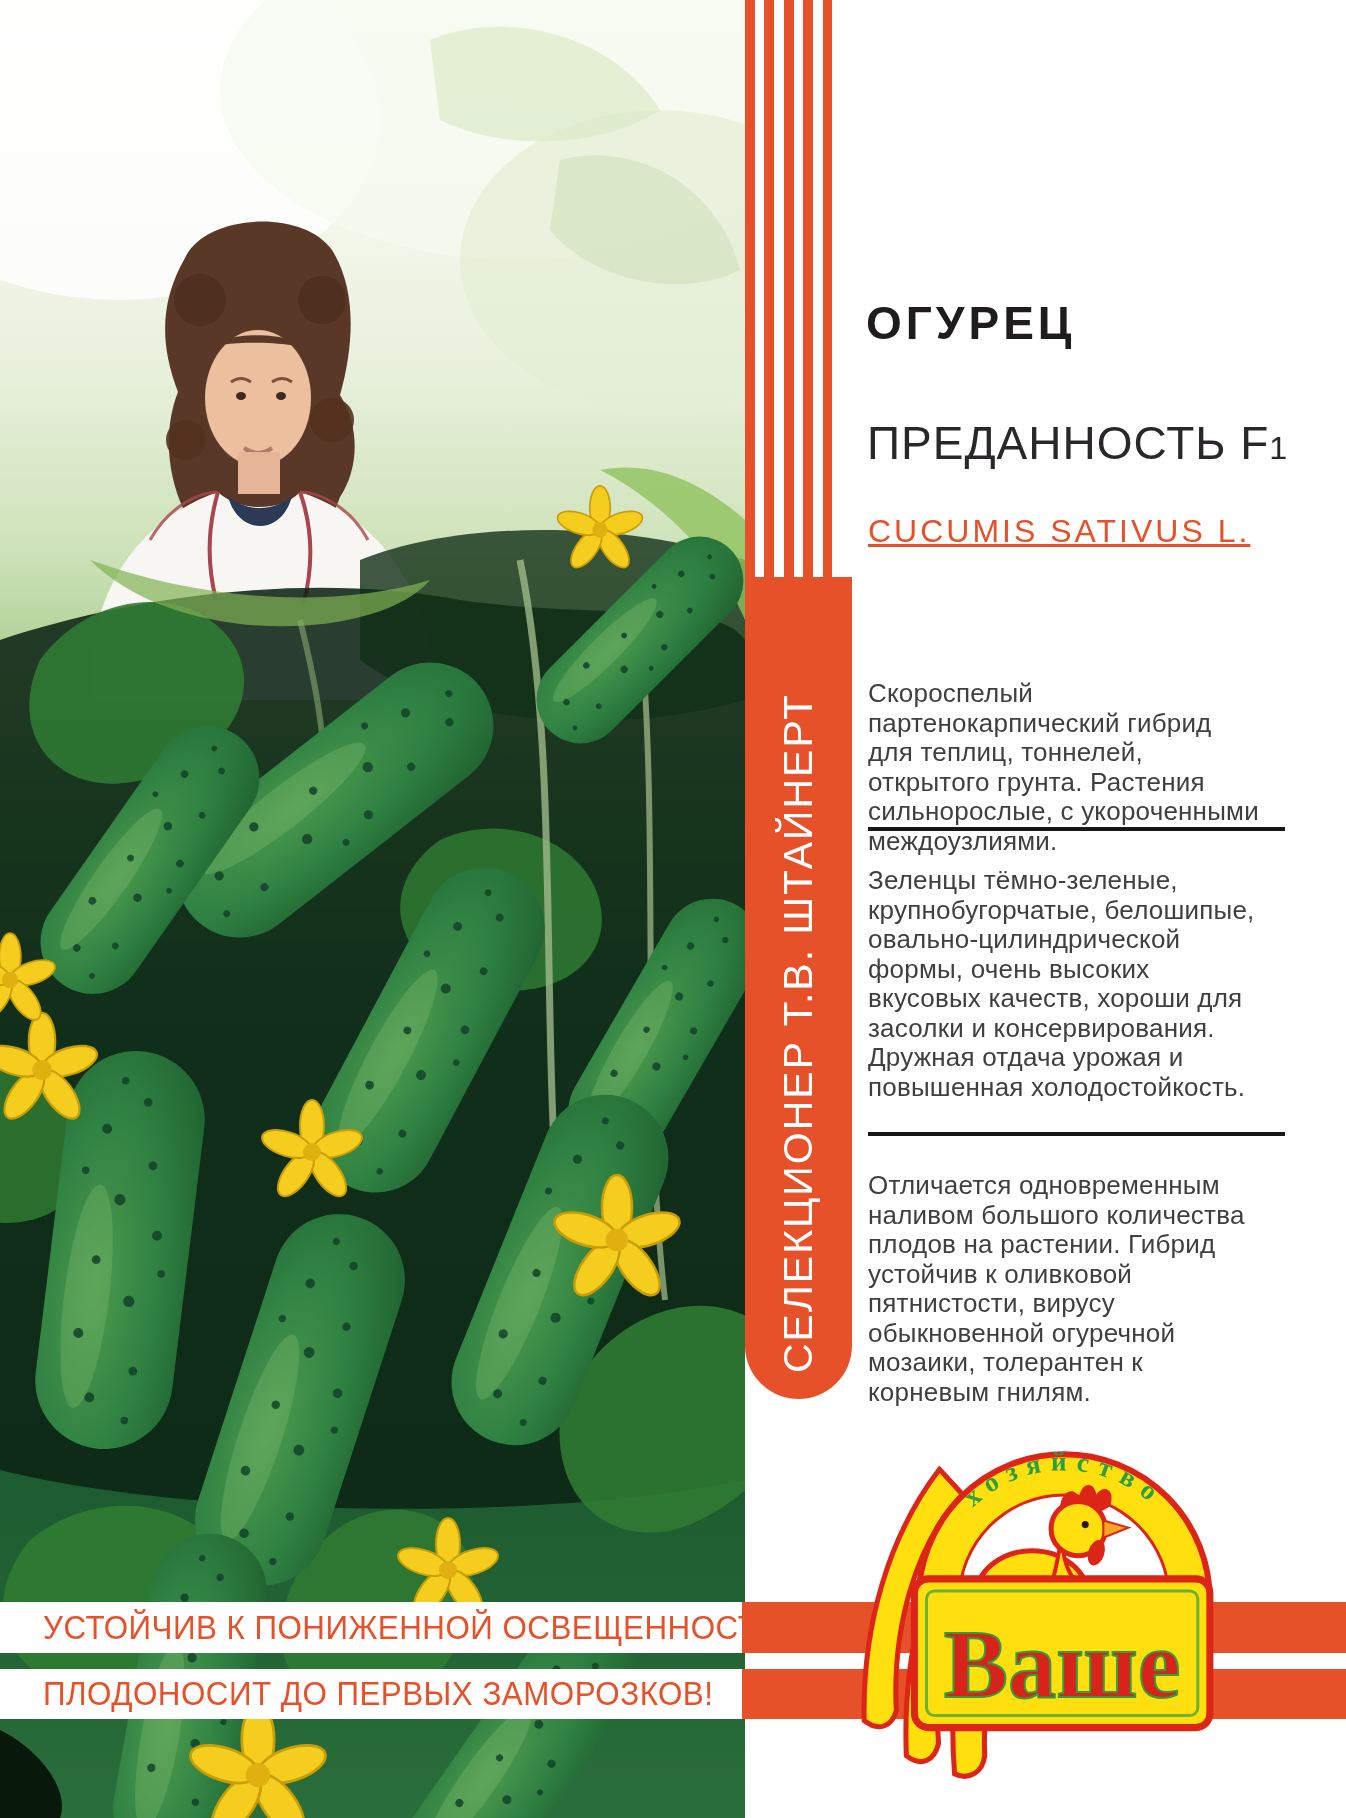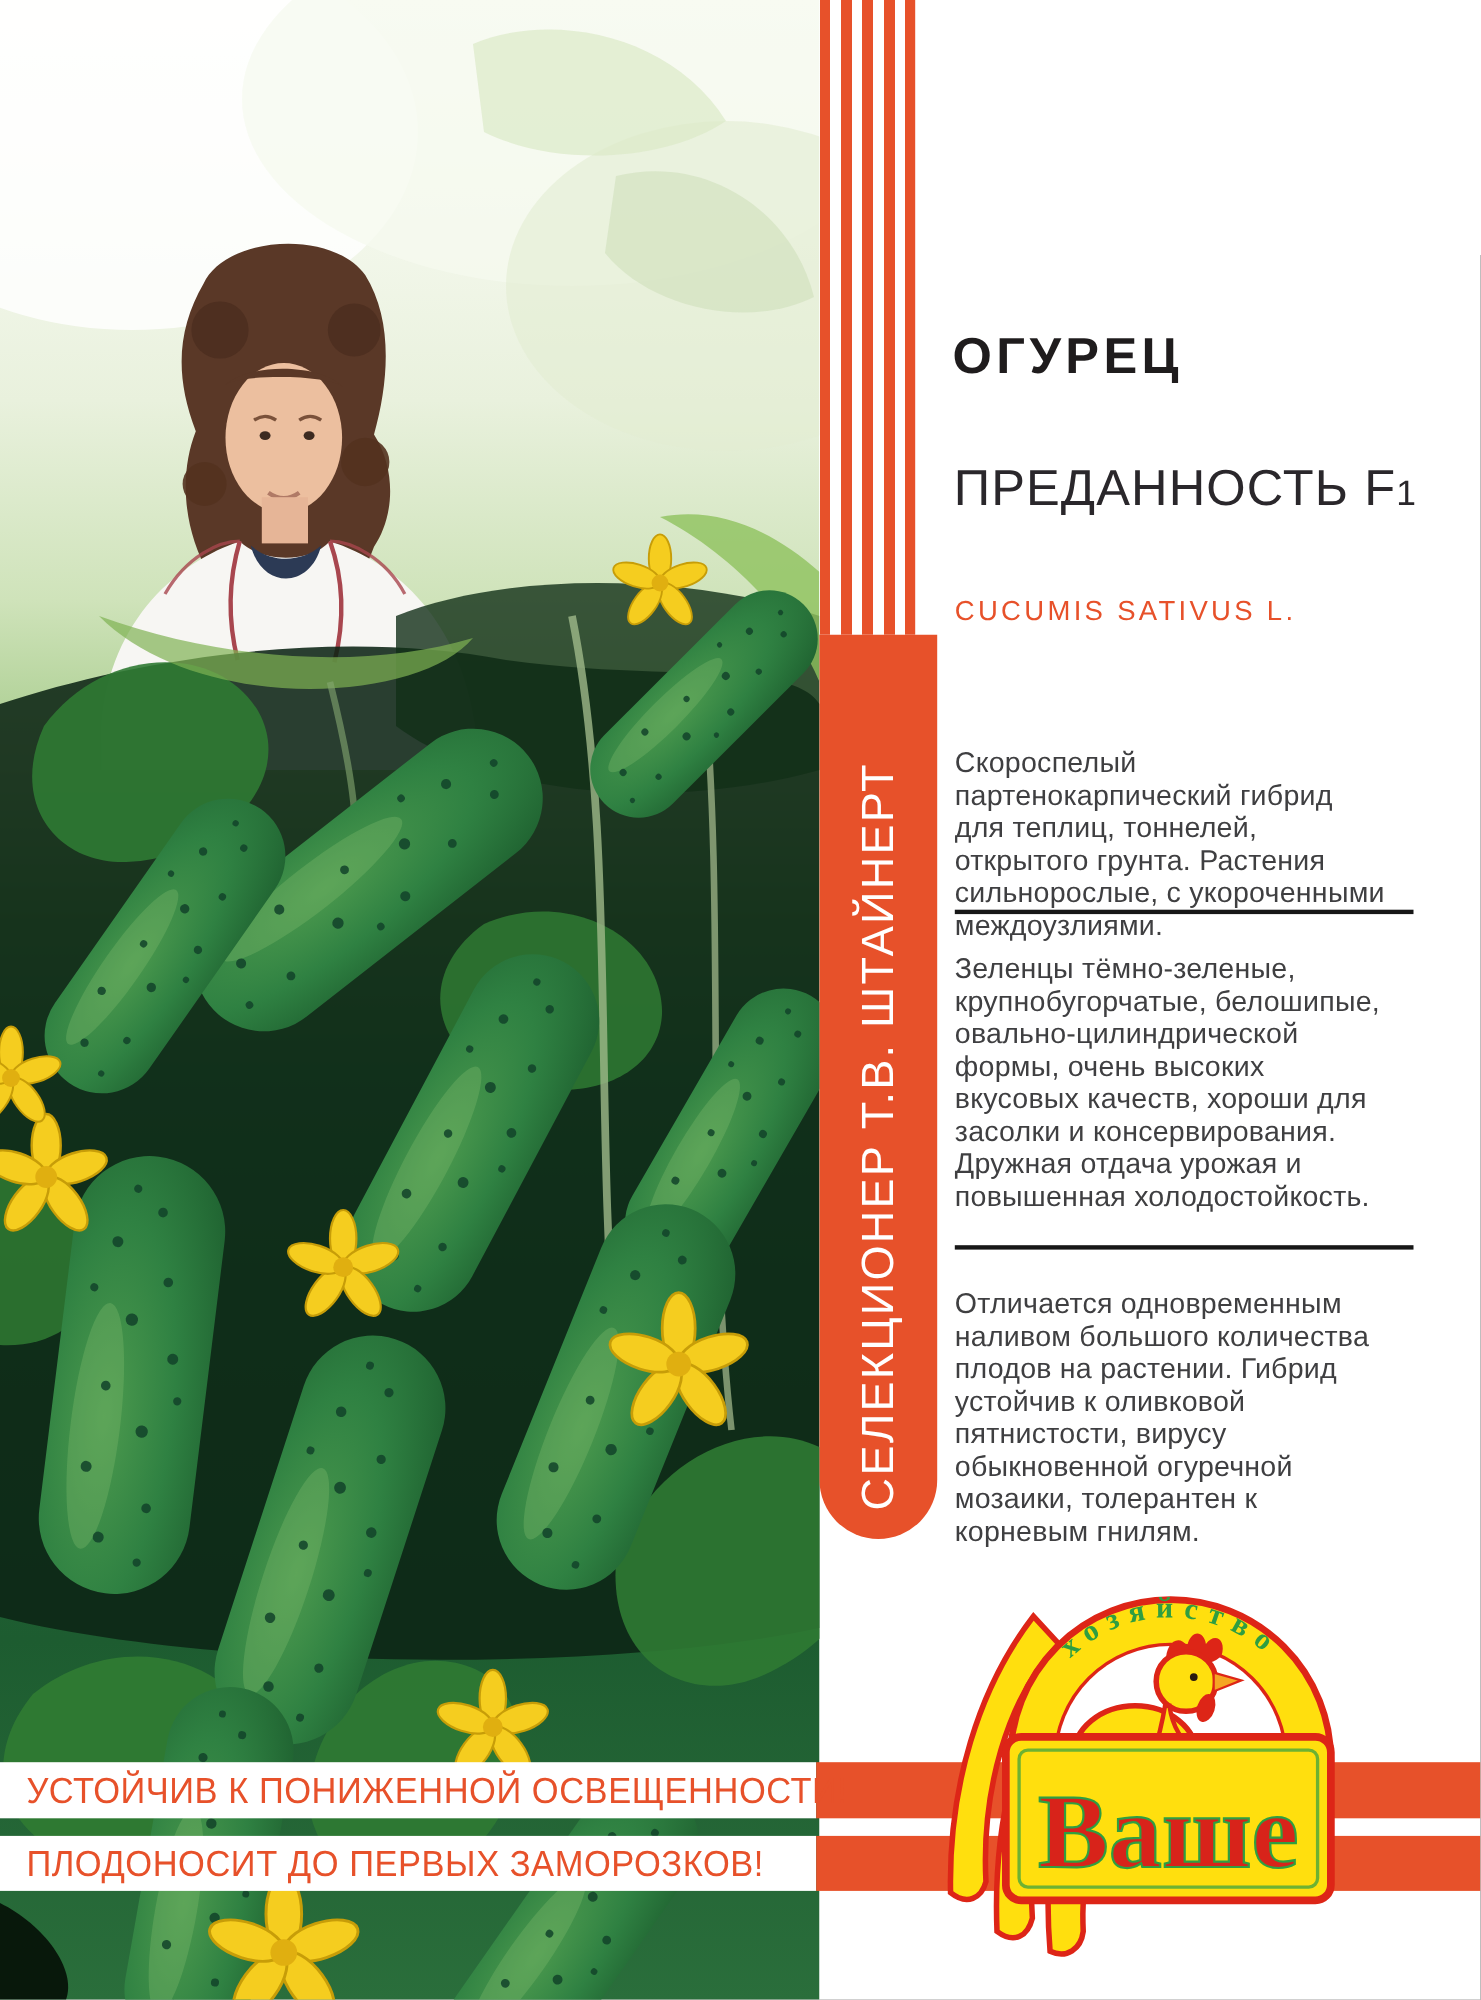--- a/index.html
+++ b/index.html
@@ -16,32 +16,32 @@
   .band{left:745px;top:577px;width:107px;height:822px;background:var(--accent);
         border-radius:0 0 54px 54px;display:flex;align-items:center;justify-content:flex-end;
         flex-direction:column;}
   .band-text{writing-mode:vertical-rl;transform:rotate(180deg);color:#ffffff;
              font-size:41px;letter-spacing:2px;white-space:nowrap;padding-top:26px;}
 
   
   .title{left:866px;top:300px;font-size:46px;font-weight:700;letter-spacing:4px;color:#1f1c1d;line-height:1;}
   .variety{left:867px;top:420px;font-size:46px;font-weight:400;letter-spacing:1px;color:#2a272b;line-height:1;}
   .variety .fnum{font-size:0.70em;}
-  .latin{left:868px;top:544px;font-size:25px;letter-spacing:3px;color:var(--accent);line-height:1;}
+  .latin{left:868px;top:515px;font-size:32px;letter-spacing:3px;color:var(--accent);line-height:1;text-decoration:underline;}
   .para{left:868px;width:440px;font-size:26px;line-height:29.5px;letter-spacing:0.2px;
         color:#3f3f41;white-space:pre;}
   .p1{top:635px;margin-top:44px;} .p2{top:866px;} .p3{top:1171px;}
   .rule{left:868px;width:417px;height:4px;background:#171717;}
   .rule1{top:827px;} .rule2{top:1132px;}
 
   
   .banner-row{left:0;width:1346px;display:flex;}
   .row1{top:1602px;height:51px;} .row2{top:1669px;height:50px;border-radius:19px;}
   .banner-white{width:742px;height:100%;background:#ffffff;display:flex;align-items:center;
-                box-sizing:border-box;padding-left:24px;}
+                box-sizing:border-box;padding-left:43px;}
   .banner-white span{color:var(--accent);font-size:33px;letter-spacing:0.5px;white-space:nowrap;
                      transform:scaleX(.95);transform-origin:left center;}
   .banner-orange{flex:1;height:100%;background:var(--accent);}
 
   .logo{left:834px;top:1424px;width:402px;height:358px;}
 </style>
 </head>
 <body>
 
 <div class="page" style="--accent:#e7512a">

